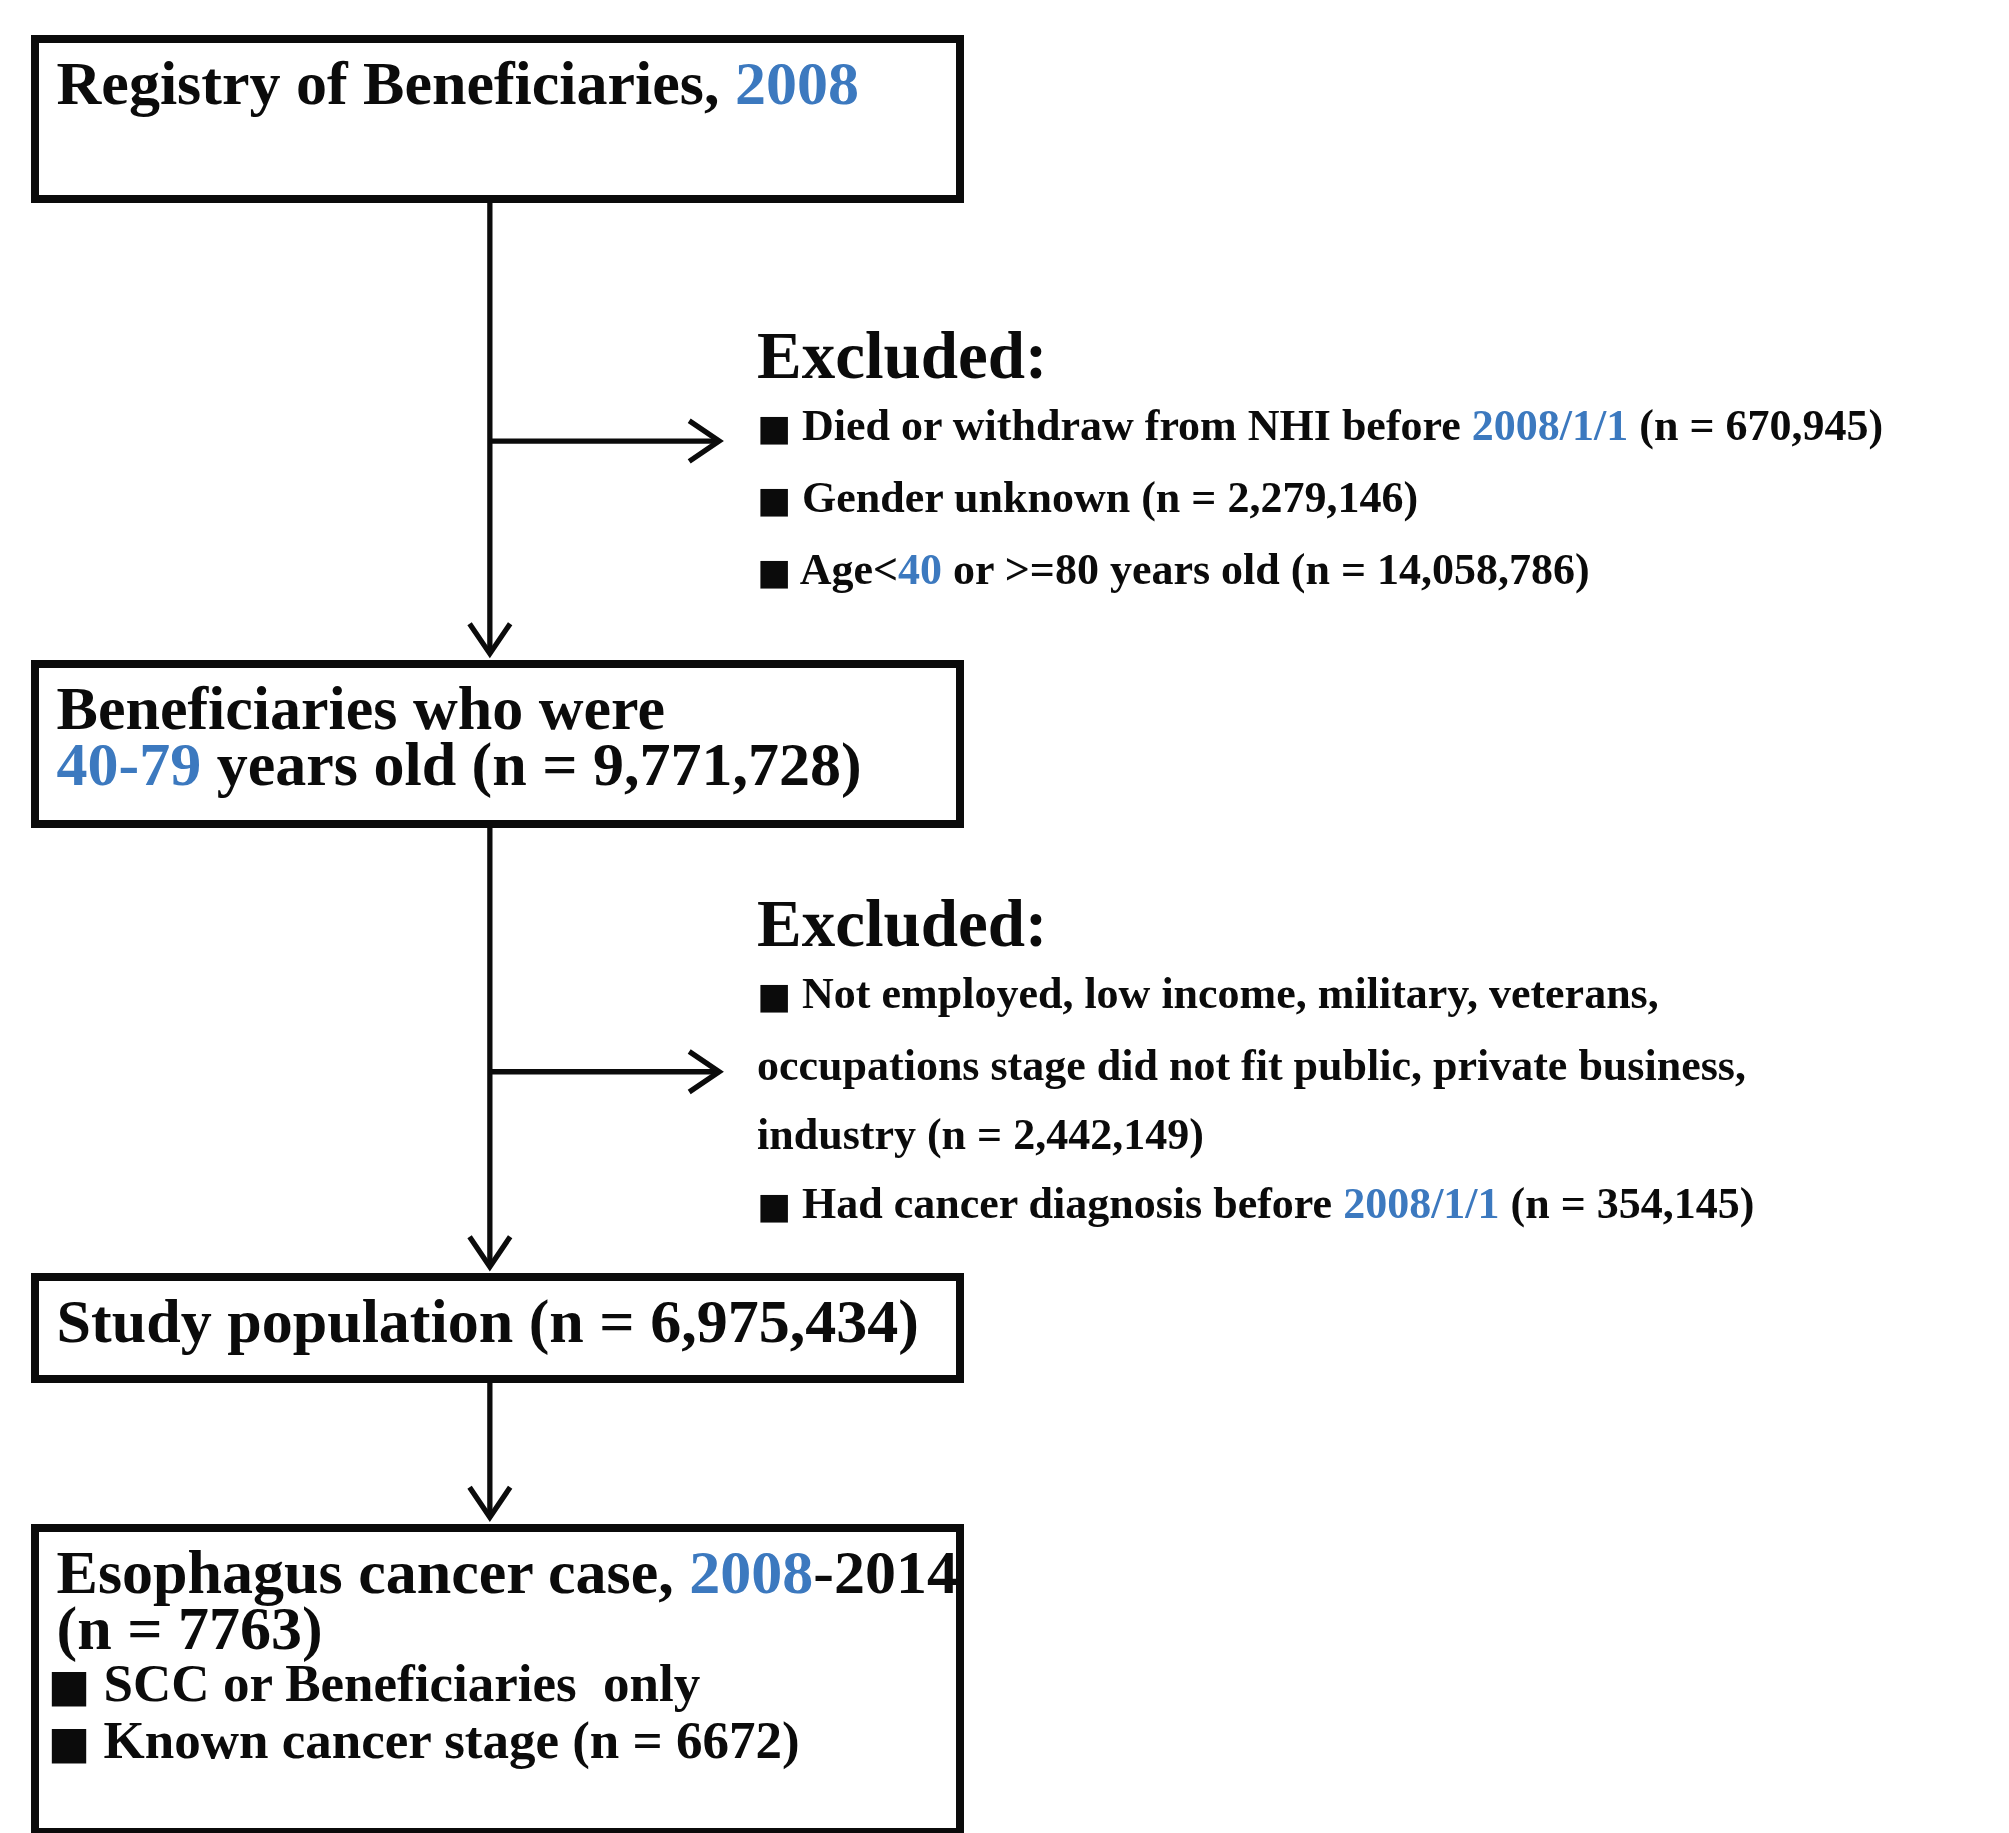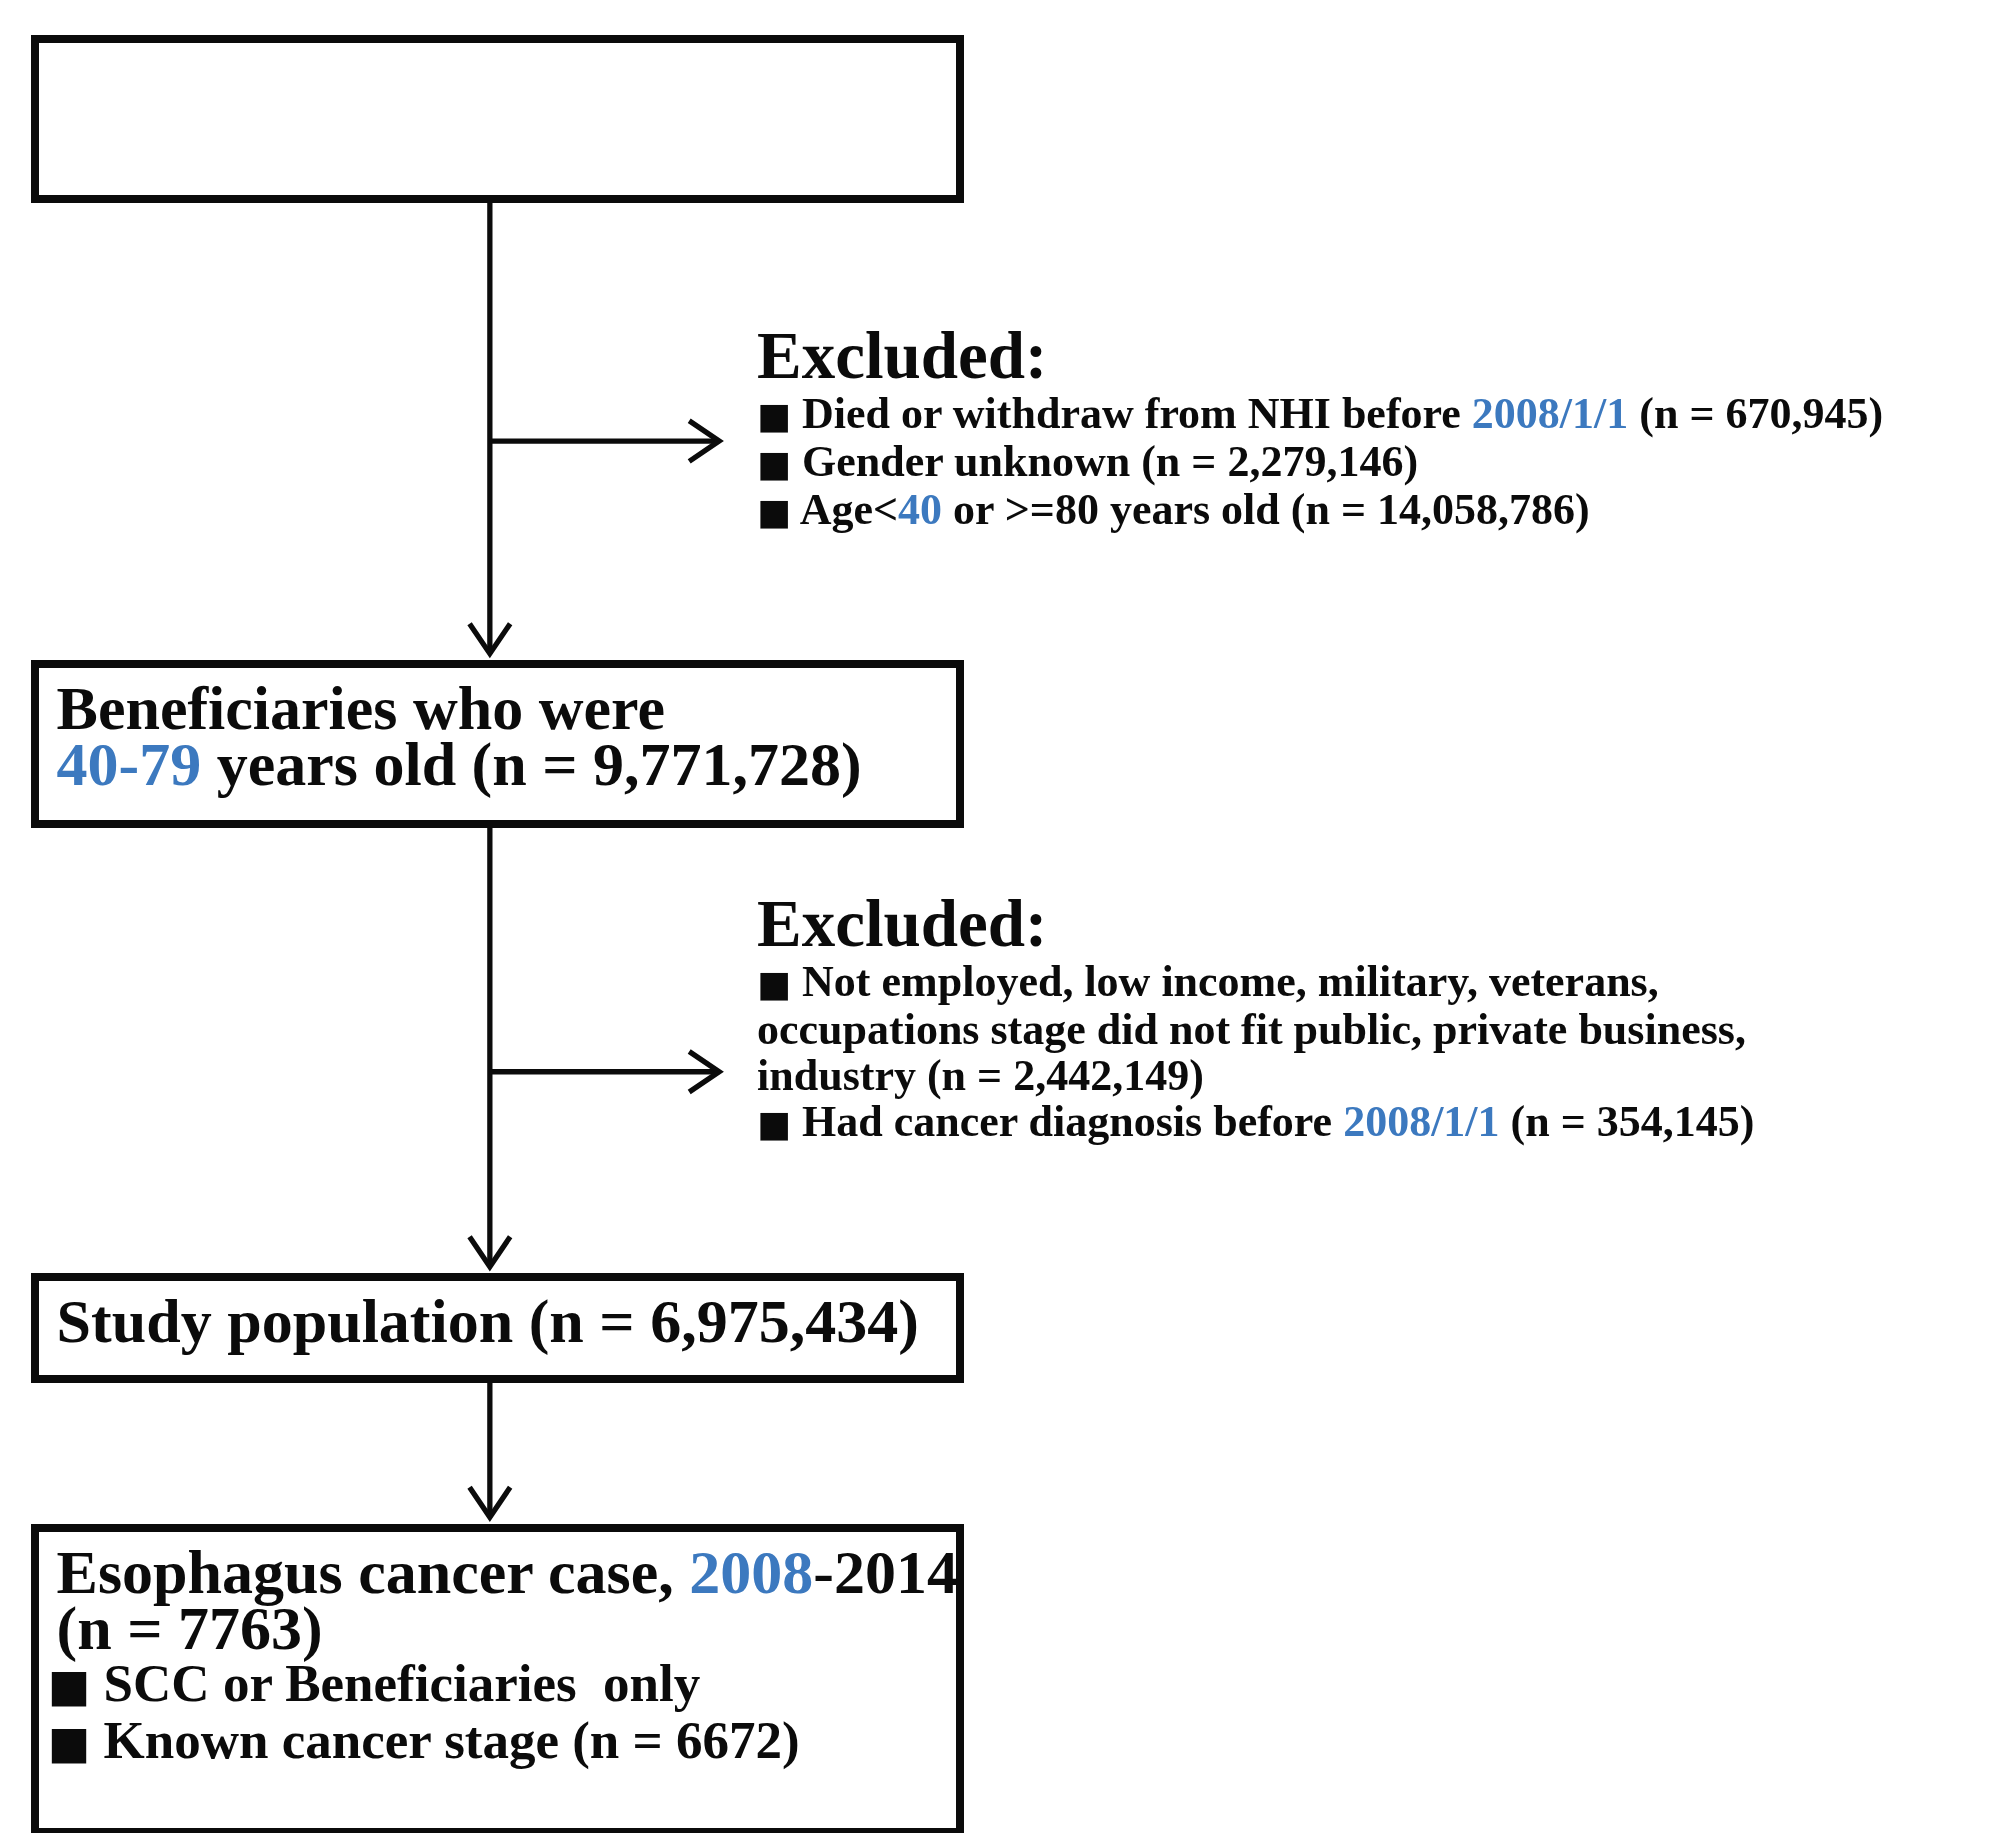--- a/index.html
+++ b/index.html
@@ -42,21 +42,21 @@
     left: 757px;
     z-index: 2;
   }
   .xtitle {
     font-size: 67px;
     line-height: 71px;
     white-space: pre;
   }
   .xitem {
     font-size: 44px;
-    line-height: 46px;
+    line-height: 69px;
     white-space: pre;
   }
   .bullet {
     font-family: "DejaVu Sans", sans-serif;
     font-size: 0.82em;
   }
   .bl .bullet { font-size: 0.85em; }
   .bl { margin-left: -8.8px; }
   #arrows {
     position: absolute;
@@ -92,20 +92,21 @@
       <polyline points="781,1192 815,1215 781,1238"></polyline>
     </g>
 
     <g stroke="#0b0b0b" stroke-width="6" fill="none">
       <line x1="555" y1="1548" x2="555" y2="1720"></line>
       <polyline points="532,1686 555,1720 578,1686"></polyline>
     </g>
   </svg>
 
   <div class="flowbox" style="top:35px; height:168px;">
+    <div class="bline"><span>Registry of Beneficiaries, </span><span class="blue">2008</span></div>
   </div>
 
   <div class="xblock" style="top:320px;">
     <div class="xtitle">Excluded:</div>
     <div class="xitem"><span class="bullet">■</span><span> Died or withdraw from NHI before </span><span class="blue">2008/1/1</span><span> (n = 670,945)</span></div>
     <div class="xitem"><span class="bullet">■</span><span> Gender unknown (n = 2,279,146)</span></div>
     <div class="xitem"><span class="bullet">■</span><span> Age&lt;</span><span class="blue">40</span><span> or &gt;=80 years old (n = 14,058,786)</span></div>
   </div>
 
   <div class="flowbox" style="top:660px; height:168px;">

